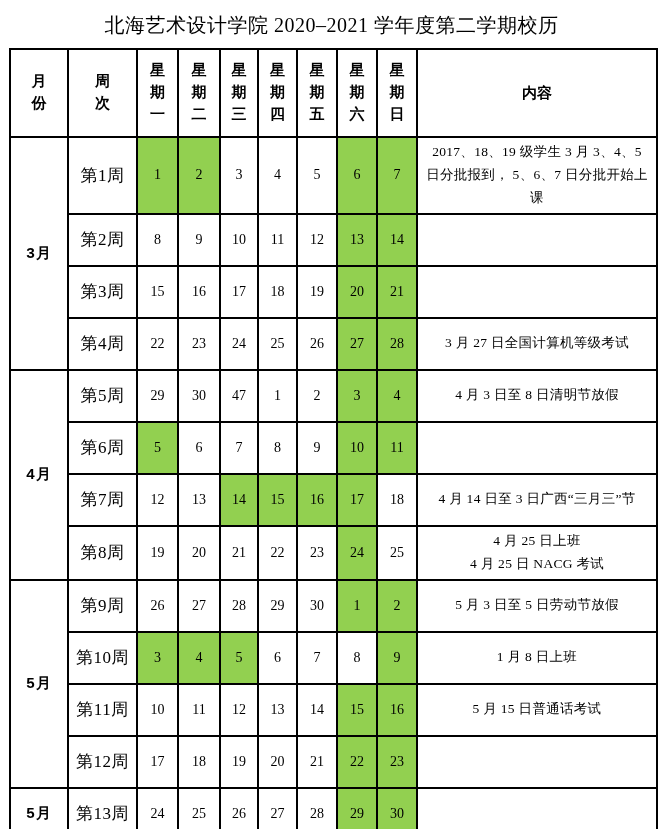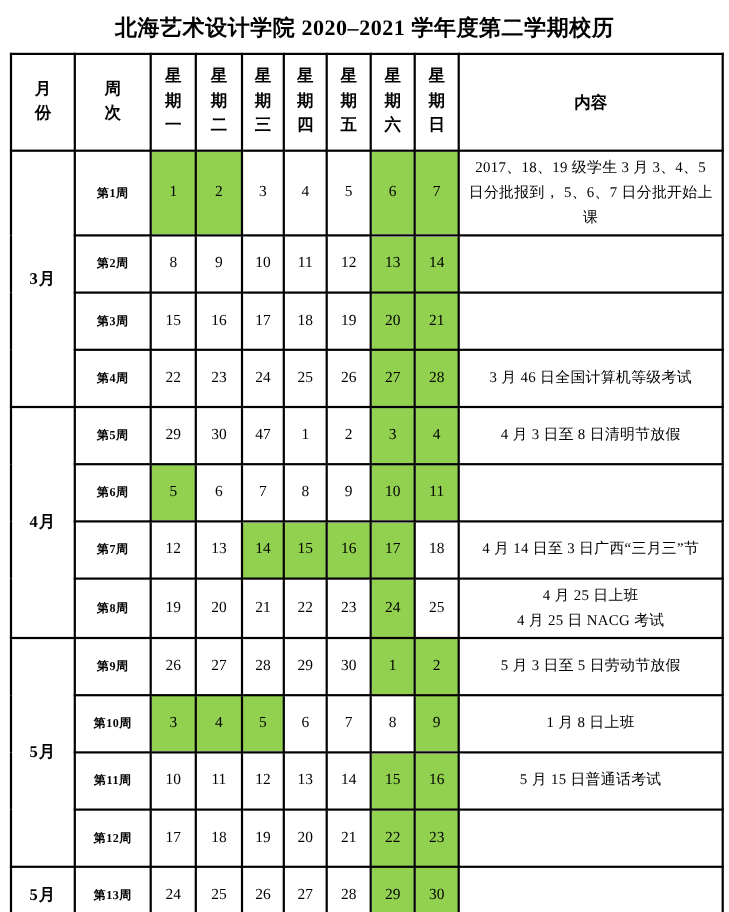--- a/index.html
+++ b/index.html
@@ -8,21 +8,21 @@
     background: #ffffff;
     width: 663px;
     height: 829px;
     overflow: hidden;
     font-family: "Liberation Serif", "DejaVu Serif", serif;
     color: #000;
   }
   .page-title {
     text-align: center;
     font-size: 20px;
-    font-weight: bold;
+    font-weight: normal;
     padding-top: 12px;
     margin: 0 0 9px 0;
     letter-spacing: 0.5px;
   }
   table.calendar {
     border-collapse: collapse;
     table-layout: fixed;
     margin-left: 9px;
     background: #fff;
   }
@@ -36,22 +36,22 @@
   thead tr { height: 88px; }
   tbody tr { height: 52px; }
   th { font-weight: bold; font-size: 15px; }
   
   .vstack {
     display: inline-block;
     width: 1.1em;
     word-break: break-all;
     line-height: 1.45;
   }
-  .month-cell { font-weight: bold; font-size: 15px; letter-spacing: 1px; }
-  .week-cell  { font-weight: bold; font-size: 11px; letter-spacing: 0.5px; }
+  .month-cell { font-weight: bold; font-size: 15px; letter-spacing: 1px; font-family: Liberation Mono, monospace; }
+  .week-cell  { font-weight: normal; font-size: 17px; letter-spacing: 0.5px; }
   .day-cell   { font-size: 14px; }
   .day-cell.hl { background: var(--hl, #92d050); }
   .content-cell {
     text-align: center;
     padding: 3px 8px;
     font-size: 13.5px;
     line-height: 1.7;
     white-space: pre-line;
     letter-spacing: 0.3px;
   }
@@ -125,21 +125,21 @@
       </tr>
       <tr>
         <td class="week-cell">第4周</td>
         <td class="day-cell">22</td>
         <td class="day-cell">23</td>
         <td class="day-cell">24</td>
         <td class="day-cell">25</td>
         <td class="day-cell">26</td>
         <td class="day-cell hl">27</td>
         <td class="day-cell hl">28</td>
-        <td class="content-cell">3 月 46 日全国计算机等级考试</td>
+        <td class="content-cell">3 月 27 日全国计算机等级考试</td>
       </tr>
       <tr>
         <td class="month-cell" rowspan="4">4月</td>
         <td class="week-cell">第5周</td>
         <td class="day-cell">29</td>
         <td class="day-cell">30</td>
         <td class="day-cell">47</td>
         <td class="day-cell">1</td>
         <td class="day-cell">2</td>
         <td class="day-cell hl">3</td>

